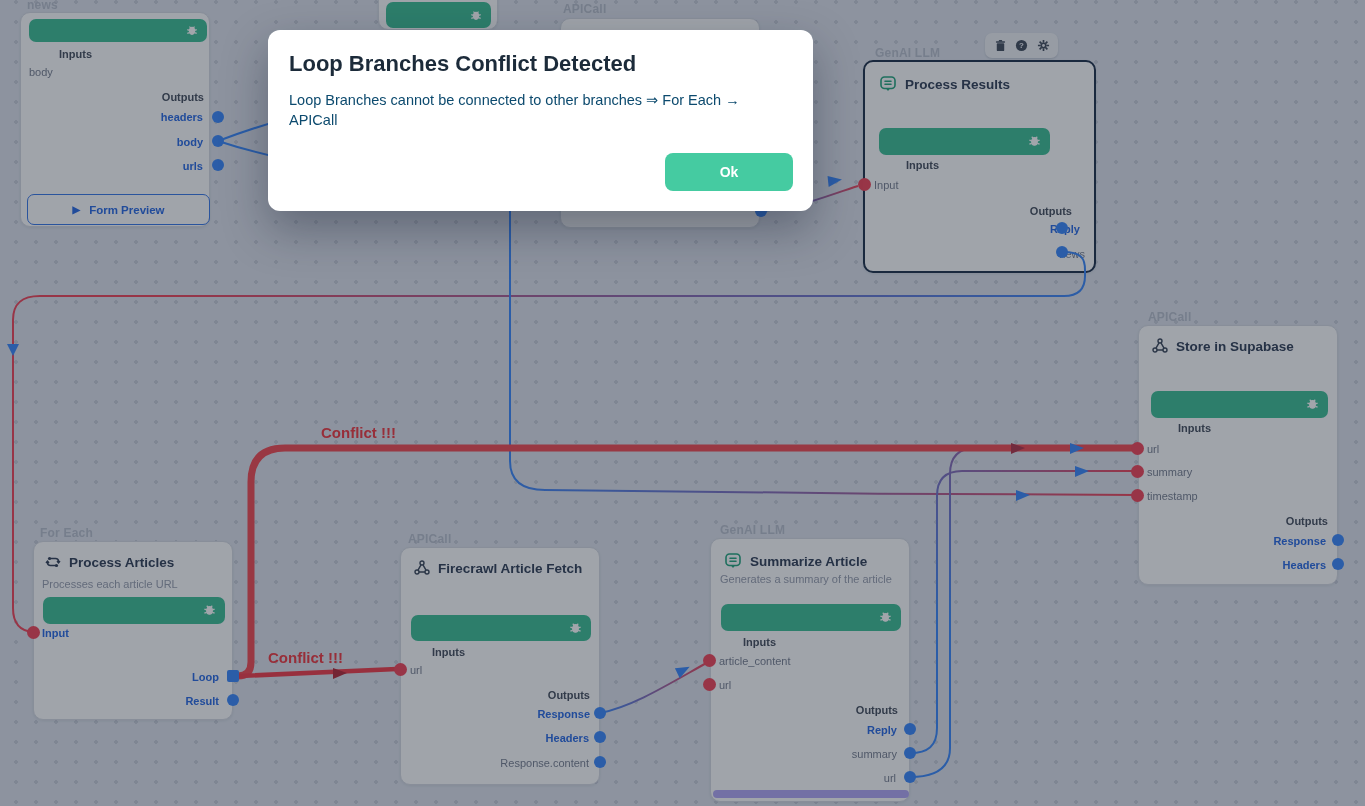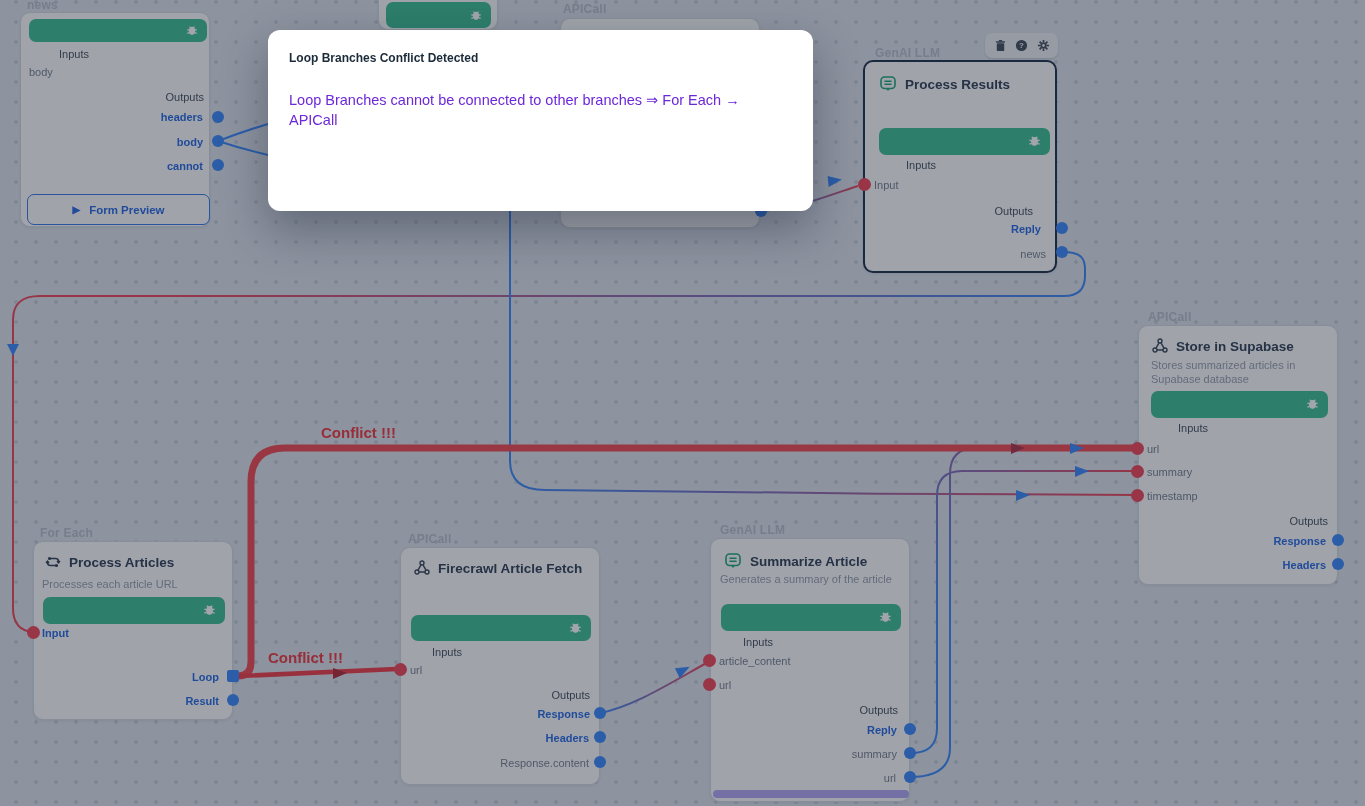--- a/index.html
+++ b/index.html
@@ -14,21 +14,21 @@
     position:absolute; background:#fcfdfe; border:1px solid #d5dae2;
     border-radius:10px; z-index:1; box-shadow:0 1px 3px rgba(30,41,59,.08);
   }
   .node.selected { border:2px solid #243750; }
   .group-label { position:absolute; font-size:12px; color:#b9c0cd; font-weight:bold; z-index:1; letter-spacing:.2px; }
   .node-head { position:absolute; display:flex; align-items:center; gap:8px; }
   .node-title { font-size:13.5px; font-weight:bold; color:#37465c; white-space:nowrap; }
   .node-desc { position:absolute; font-size:11px; color:#9aa2b1; line-height:1.25; }
   .debug-btn { position:absolute; background:#43c098; border:none; border-radius:7px; height:27px; cursor:pointer; }
   .debug-btn svg { position:absolute; right:9px; top:6px; }
-  .io-label { position:absolute; font-size:11px; font-weight:normal; color:#4b5563;padding-left:20px; }
+  .io-label { position:absolute; font-size:11px; font-weight:bold; color:#4b5563;padding-left:20px; }
   .plab { position:absolute; font-size:11px; color:#7b8494; white-space:nowrap; }
   .plab.bluelab { color:#2f6fe4; font-weight:bold; }
   .handle { position:absolute; width:12px; height:12px; border-radius:50%; background:#3f8cfa; z-index:3; }
   .handle.red { background:#ef4b5e; width:13px; height:13px; }
   .handle.square { border-radius:2px; }
   .edges { position:absolute; left:0; top:0; z-index:2; pointer-events:none; }
   .conflict-label { position:absolute; z-index:3; font-size:15px; font-weight:bold; color:#ee4048; white-space:nowrap; }
   .node-toolbar {
     position:absolute; left:985px; top:33px; width:73px; height:25px; background:#eef0f4;
     border-radius:7px; display:flex; align-items:center; justify-content:space-evenly; z-index:1;
@@ -39,22 +39,22 @@
     position:absolute; border:1.5px solid #3e7ce8; border-radius:7px; background:transparent;
     color:#2f6fe4; font-size:11.5px; font-weight:bold; font-family:"Liberation Sans",sans-serif;
     display:flex; align-items:center; justify-content:center; gap:9px; cursor:pointer;
   }
   .purple-bar { position:absolute; left:2px; bottom:3px; width:196px; height:8px; background:#b3aaf5; border-radius:4px; }
   .backdrop { position:absolute; inset:0; background:rgba(10,18,35,.38); z-index:4; }
   .modal {
     position:absolute; left:268px; top:30px; width:545px; height:181px; background:#ffffff;
     border-radius:12px; z-index:5; box-shadow:0 18px 45px rgba(15,23,42,.35);
   }
-  .modal-title { position:absolute; left:21px; top:21px; font-size:12px; font-weight:bold; color:#1c2b3a; }
-  .modal-msg { position:absolute; left:21px; top:60px; width:478px; font-size:14.5px; color:#6d28d9; line-height:1.4; }
+  .modal-title { position:absolute; left:21px; top:21px; font-size:22px; font-weight:bold; color:#1c2b3a; }
+  .modal-msg { position:absolute; left:21px; top:60px; width:478px; font-size:14.5px; color:#0c4a6e; line-height:1.4; }
   .ok-btn {
     position:absolute; right:20px; bottom:20px; width:128px; height:38px; background:#45cba1;
     border:none; border-radius:8px; color:#ffffff; font-size:14px; font-weight:bold;
     font-family:"Liberation Sans",sans-serif; cursor:pointer;
   }
 </style>
 </head>
 <body>
 
 <div class="canvas">
@@ -67,21 +67,21 @@
             <ellipse cx="7" cy="8" rx="3" ry="4" fill="#fff"></ellipse>
             <path d="M4 3l2 2M10 3L8 5M1.5 6.5L4 7.5M12.5 6.5L10 7.5M1.5 11l2.5-1M12.5 11L10 10"></path>
           </g>
         </svg>
     </button>
     <div class="io-label" style="left:18px; top:35px;">Inputs</div>
     <div class="plab" style="left:8px; top:53px;">body</div>
     <div class="io-label" style="right:5px; top:78px;">Outputs</div>
     <div class="plab bluelab" style="right:6px; top:98px;">headers</div>
     <div class="plab bluelab" style="right:6px; top:123px;">body</div>
-    <div class="plab bluelab" style="right:6px; top:147px;">cannot</div>
+    <div class="plab bluelab" style="right:6px; top:147px;">urls</div>
     <button class="form-preview" style="left:6px; top:181px; width:183px; height:31px;">
       <span style="font-size:10px;">▶</span>
       <span>Form Preview</span>
     </button>
   </div>
 
   <div class="node" style="left:378px; top:-40px; width:120px; height:70px;">
     <button class="debug-btn" style="left:7px; top:41px; width:105px; height:26px;">
       <svg width="12" height="12" viewBox="0 0 14 14" style="top:7px;">
           <g stroke="#fff" stroke-width="1.4" fill="none">
@@ -111,21 +111,21 @@
     <svg class="tb-icon" viewBox="0 0 14 14">
         <g fill="#475362">
           <circle cx="7" cy="7" r="3.2"></circle>
           <g stroke="#475362" stroke-width="1.8">
             <path d="M7 1v3M7 10v3M1 7h3M10 7h3M2.8 2.8l2.1 2.1M9.1 9.1l2.1 2.1M11.2 2.8L9.1 4.9M4.9 9.1l-2.1 2.1"></path>
           </g>
           <circle cx="7" cy="7" r="1.5" fill="#eef0f4"></circle>
         </g>
       </svg>
   </div>
-  <div class="node selected" style="left:863px; top:60px; width:194px; height:213px;">
+  <div class="node selected" style="left:863px; top:60px; width:233px; height:213px;">
     <div class="node-head" style="left:14px; top:13px;">
       <svg width="18" height="18" viewBox="0 0 18 18">
           <g fill="none" stroke="#2aa882" stroke-width="1.6">
             <rect x="2" y="2" width="14" height="11.5" rx="3.5"></rect>
             <path d="M6 6.2h6M6 9.3h6" stroke-linecap="round"></path>
             <path d="M7 13.5l2 2.5 2-2.5" fill="#2aa882" stroke="none"></path>
           </g>
         </svg>
       <span class="node-title">Process Results</span>
     </div>
@@ -150,21 +150,20 @@
       <svg width="16" height="16" viewBox="0 0 16 16">
           <g fill="none" stroke="#3f4c5e" stroke-width="1.4">
             <circle cx="8" cy="3" r="2"></circle>
             <circle cx="3" cy="12" r="2"></circle>
             <circle cx="13" cy="12" r="2"></circle>
             <path d="M7 4.8L4 10.2M9 4.8l3 5.4M5 12h6"></path>
           </g>
         </svg>
       <span class="node-title">Store in Supabase</span>
     </div>
-    <div class="node-desc" style="left:12px; top:33px; width:180px;">Stores summarized articles in Supabase database</div>
     <button class="debug-btn" style="left:12px; top:65px; width:177px;">
       <svg width="13" height="13" viewBox="0 0 14 14">
           <g stroke="#fff" stroke-width="1.4" fill="none">
             <ellipse cx="7" cy="8" rx="3" ry="4" fill="#fff"></ellipse>
             <path d="M4 3l2 2M10 3L8 5M1.5 6.5L4 7.5M12.5 6.5L10 7.5M1.5 11l2.5-1M12.5 11L10 10"></path>
           </g>
         </svg>
     </button>
     <div class="io-label" style="left:19px; top:96px;">Inputs</div>
     <div class="plab" style="left:8px; top:117px;">url</div>
@@ -345,15 +344,16 @@
   <div class="handle red" style="left:703px; top:654px;"></div>
   <div class="handle red" style="left:703px; top:678px;"></div>
   <div class="handle" style="left:904px; top:723px;"></div>
   <div class="handle" style="left:904px; top:747px;"></div>
   <div class="handle" style="left:904px; top:771px;"></div>
 
   <div class="backdrop"></div>
   <div class="modal">
     <div class="modal-title">Loop Branches Conflict Detected</div>
     <div class="modal-msg">Loop Branches cannot be connected to other branches ⇒ For Each → APICall</div>
+    <button class="ok-btn">Ok</button>
   </div>
 
 </div>
 
 </body></html>

